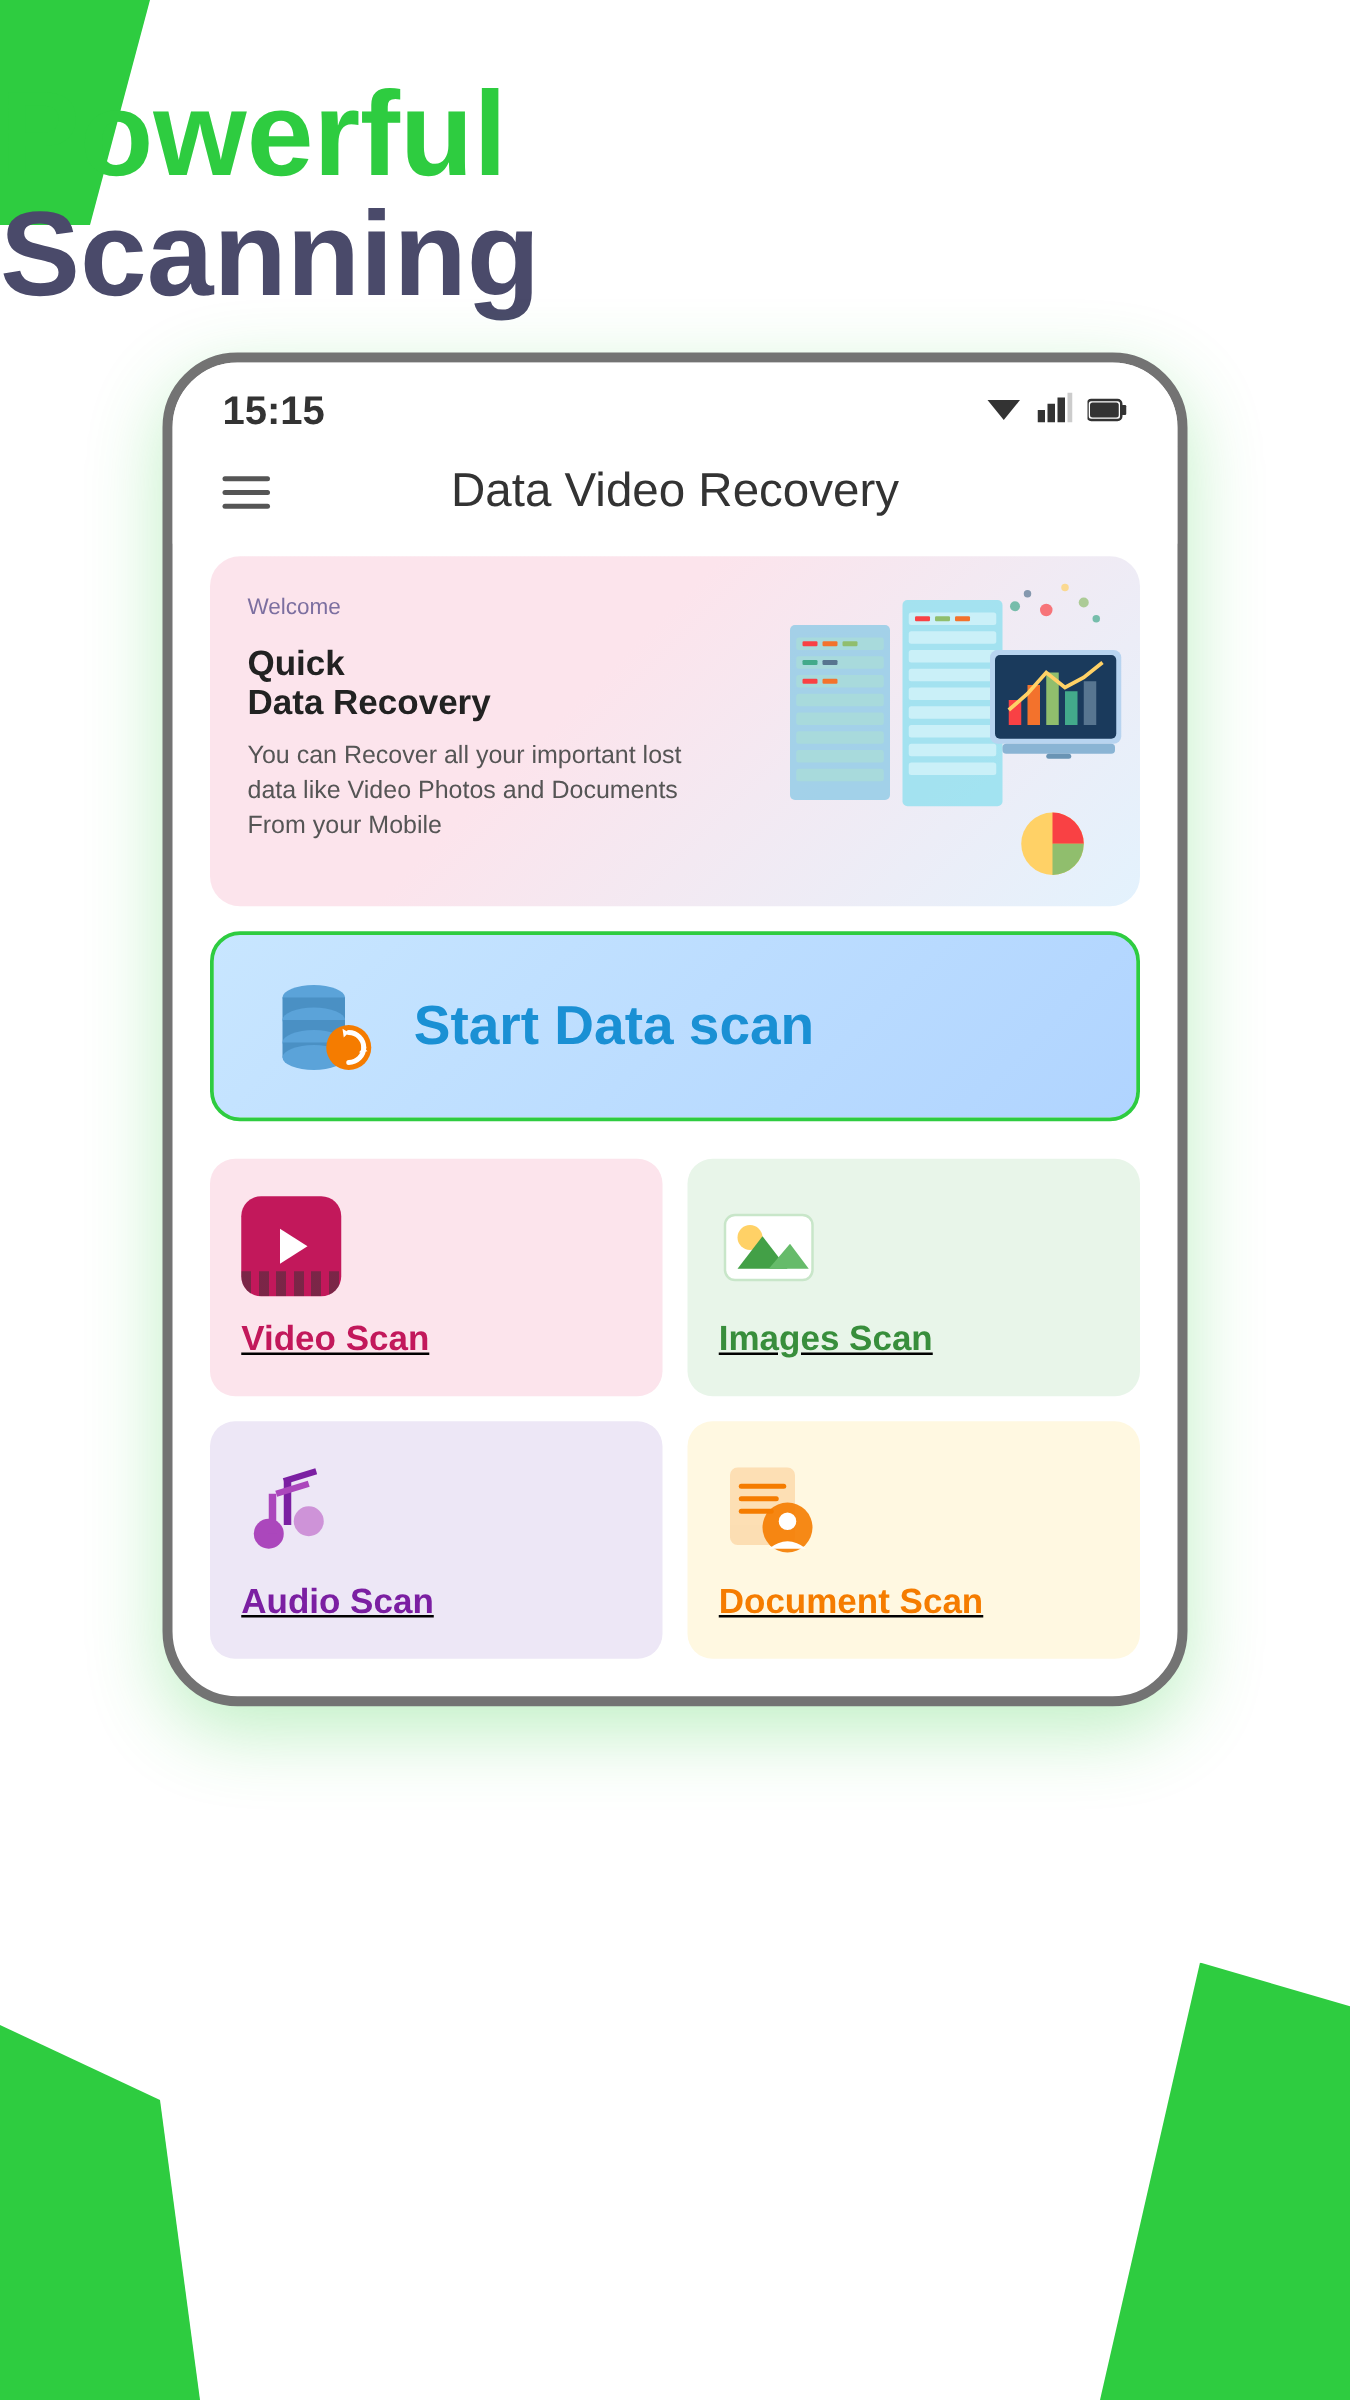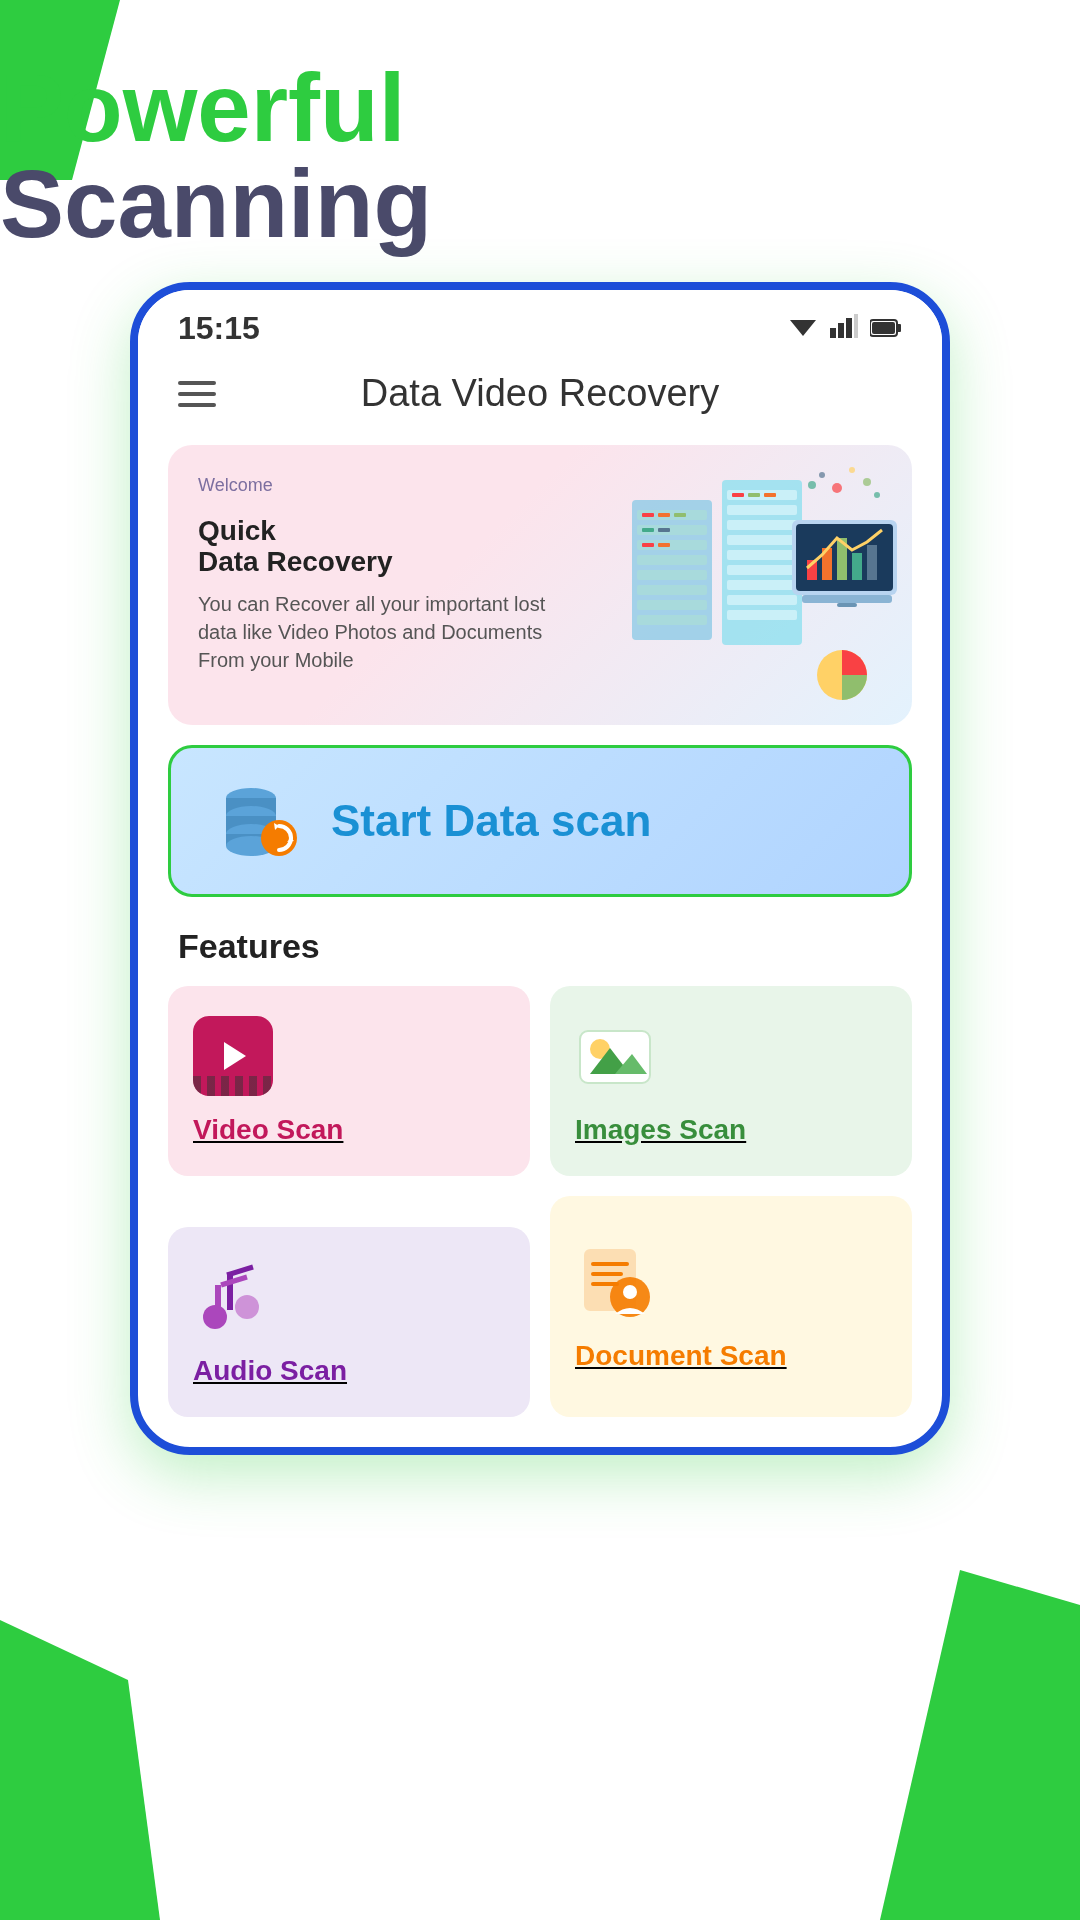--- a/index.html
+++ b/index.html
@@ -71,21 +71,21 @@
     }
 
     
     .phone-frame {
       position: relative;
       z-index: 1;
       width: 820px;
       margin: 0 auto;
       background: #ffffff;
       border-radius: 60px;
-      border: 8px solid #1d4ed8;
+      border: 8px solid #737373;
       box-shadow: 0 20px 60px rgba(46, 204, 64, 0.3);
       overflow: hidden;
       padding-bottom: 20px;
     }
 
     
     .status-bar {
       display: flex;
       justify-content: space-between;
       align-items: center;
@@ -231,21 +231,21 @@
       align-items: flex-start;
       gap: 18px;
       cursor: pointer;
       min-height: 180px;
       justify-content: center;
       text-decoration: underline;
     }
 
     .feature-card.video { background: #fce4ec; }
     .feature-card.images { background: #e8f5e9; justify-content: flex-end; }
-    .feature-card.audio { background: #ede7f6; margin-top: 31px; }
+    .feature-card.audio { background: #ede7f6; }
     .feature-card.document { background: #fff8e1; text-align: center; }
 
     .feature-label {
       font-size: 28px;
       font-weight: 700;
     }
 
     .feature-card.video .feature-label { color: #c2185b; }
     .feature-card.images .feature-label { color: #388e3c; }
     .feature-card.audio .feature-label { color: #7b1fa2; }
@@ -459,21 +459,20 @@
         <path d="M68 50 A12 12 0 0 1 80 62" stroke="white" stroke-width="4" fill="none" stroke-linecap="round"></path>
         <path d="M80 62 A12 12 0 0 1 68 74" stroke="white" stroke-width="4" fill="none" stroke-linecap="round"></path>
         <path d="M63 47 L68 50 L64 54" fill="white"></path>
         <path d="M83 65 L80 62 L76 66" fill="white"></path>
       </svg>
     </div>
     <div class="start-scan-label">Start Data scan</div>
   </div>
 
   <div class="features-section">
-    <div class="features-title">Features</div>
 
     <div class="features-grid">
 
       <div class="feature-card video">
         <div class="video-icon-bg">
           <div class="play-triangle"></div>
         </div>
         <div class="feature-label" style="color:#c2185b">Video Scan</div>
       </div>
 

